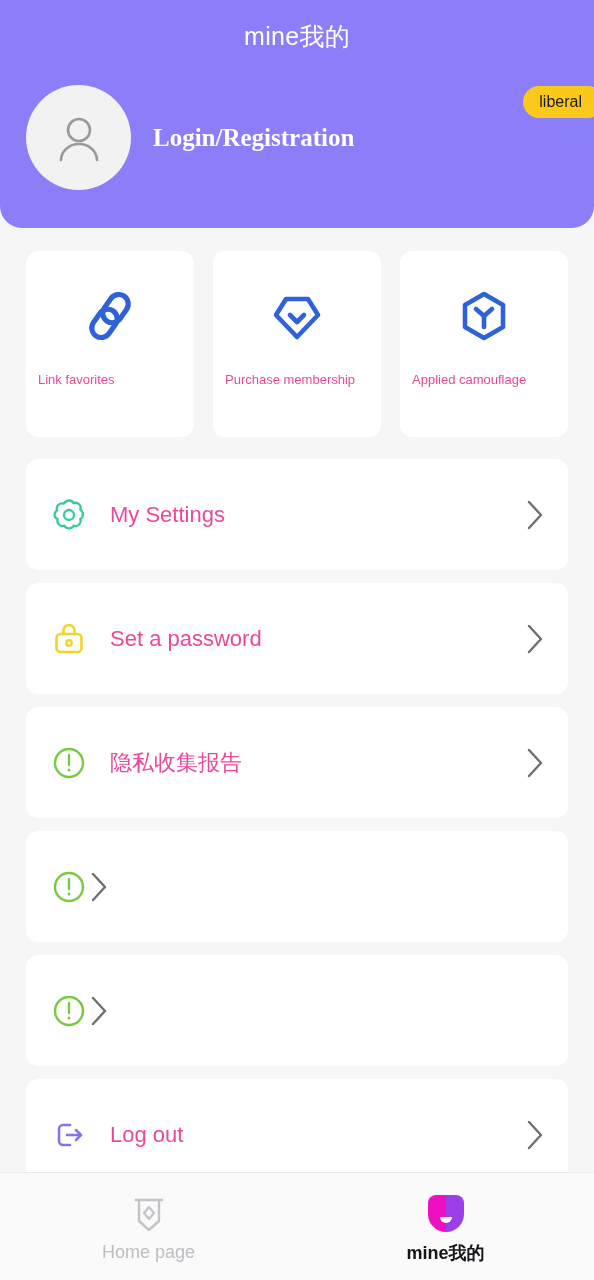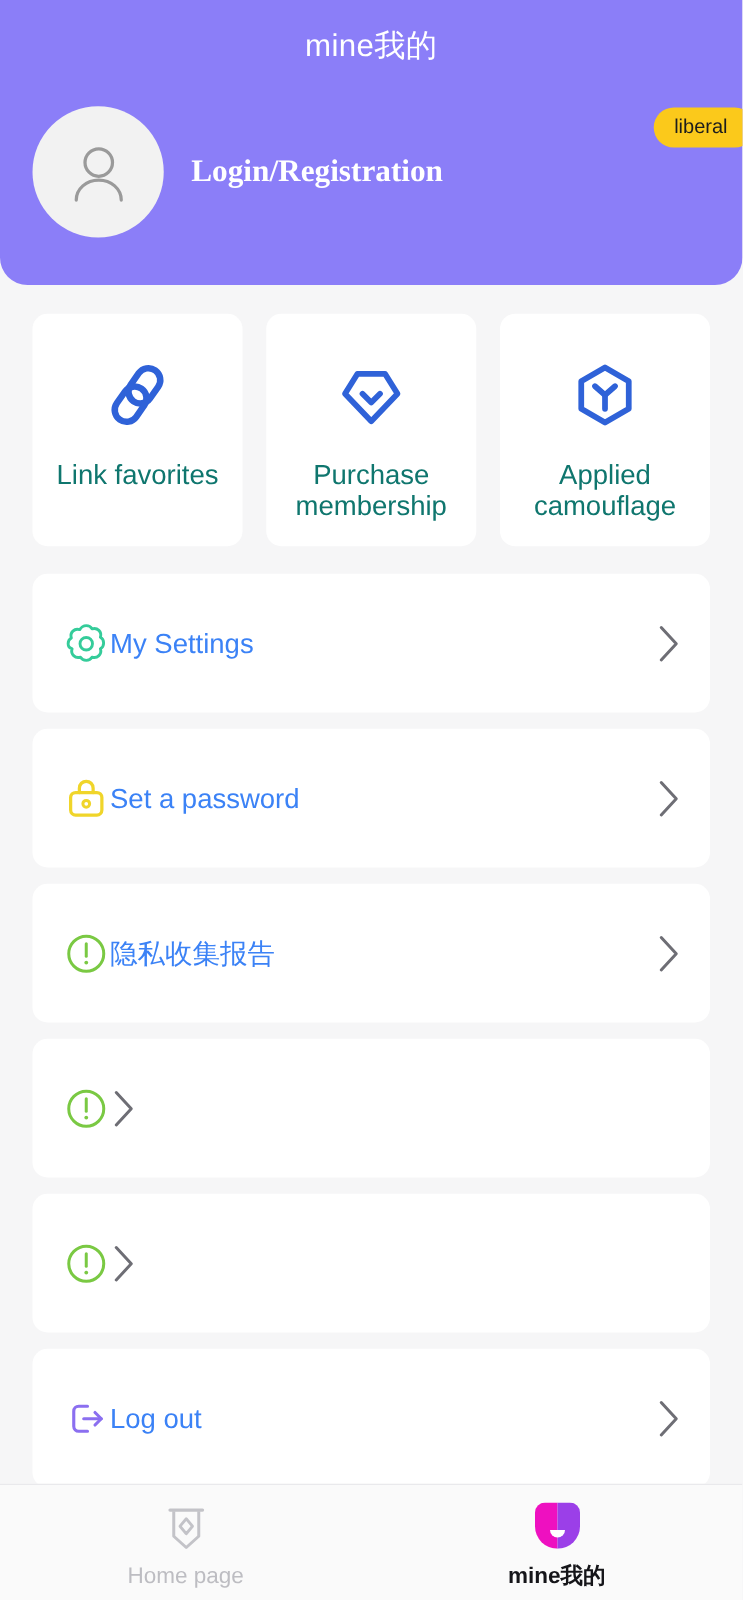--- a/index.html
+++ b/index.html
@@ -100,24 +100,24 @@
   .card-icon {
     width: 100%;
     display: flex;
     justify-content: center;
     height: 62px;
     align-items: center;
   }
 
   .card-label {
     margin-top: 20px;
-    color: #0f766e;
-    font-size: 22px;
+    color: #ec4899;
+    font-size: 13px;
     line-height: 25px;
-    text-align: center;
+    text-align: left;
     width: 100%;
   }
 
   
   .list {
     position: absolute;
     top: 459px;
     left: 26px;
     right: 26px;
     display: flex;
@@ -138,37 +138,38 @@
     width: 38px;
     height: 38px;
     flex: 0 0 auto;
     display: flex;
     align-items: center;
     justify-content: center;
   }
 
   .row-label {
     flex: 1 1 auto;
+    margin-left: 22px;
     font-size: 22px;
-    color: #3b82f6;
+    color: #ec4899;
   }
 
   .row-chevron {
     flex: 0 0 auto;
     display: flex;
     align-items: center;
   }
 
   
   .tabbar {
     position: absolute;
     left: 0;
     right: 0;
     bottom: 0;
-    height: 93px;
+    height: 108px;
     background: #fafafa;
     border-top: 1px solid #e9e9ec;
     display: flex;
   }
 
   .tab {
     flex: 1 1 0;
     display: flex;
     flex-direction: column;
     align-items: center;

